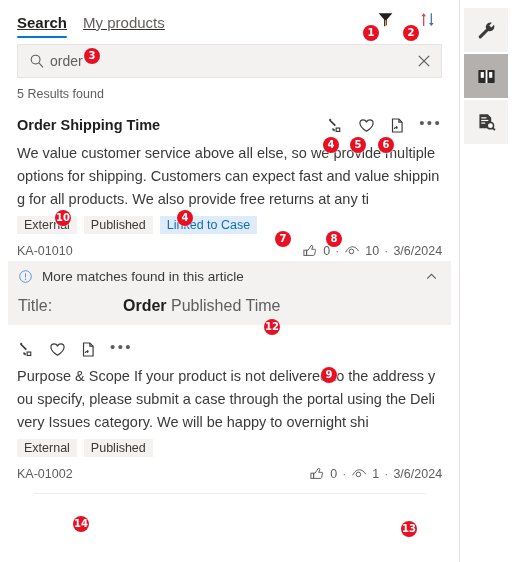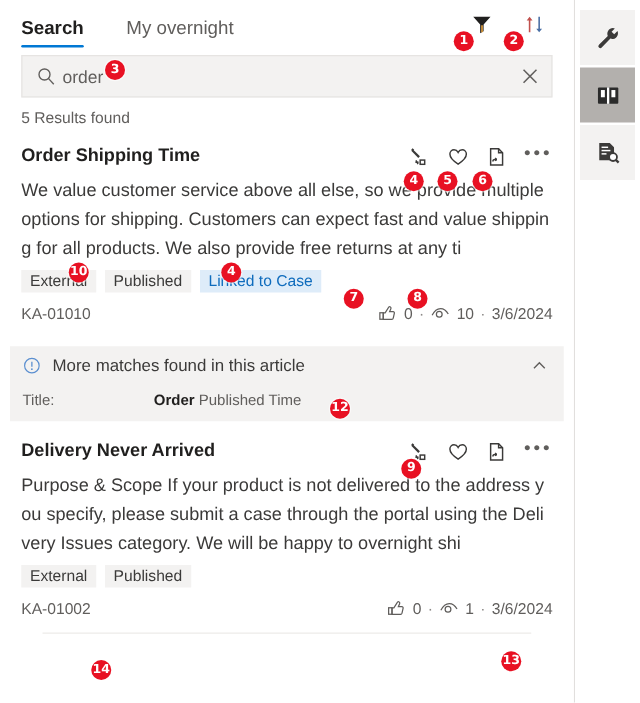--- a/index.html
+++ b/index.html
@@ -7,21 +7,21 @@
     width:512px;height:562px;overflow:hidden;
     background:#ffffff;
     font-family:"Liberation Sans","DejaVu Sans",sans-serif;
     color:#323130;
     position:relative;
   }
   .app{position:absolute;inset:0;display:flex;}
   .main{width:460px;position:relative;overflow:hidden;background:#fff;}
 
   
-  .tabbar{display:flex;align-items:flex-end;height:38px;padding:0 0 0 17px;gap:34px;}
+  .tabbar{display:flex;align-items:flex-end;height:38px;padding:0 0 0 17px;gap:16px;text-decoration:underline;}
   .tab{position:relative;font-size:15px;color:#605e5c;padding-bottom:7px;cursor:pointer;}
   .tab.active{color:#201f1e;font-weight:bold;}
   .tab.active:after{
     content:"";position:absolute;left:0;right:0;bottom:0;height:2px;background:#0078d4;border-radius:1px;
   }
 
   
   .searchwrap{margin:6px 17px 0 17px;height:34px;background:#f3f2f1;border:1px solid #e6e4e2;
     display:flex;align-items:center;position:relative;box-sizing:border-box;}
   .mag{width:26px;margin-left:6px;display:flex;align-items:center;justify-content:center;}
@@ -49,26 +49,26 @@
   .pills{display:flex;gap:7px;margin-top:5px;align-items:center;}
   .pill{font-size:12.5px;padding:2px 7px;background:#f3f2f1;color:#3b3a39;}
   .pill.blue{background:#deecf9;color:#0f6cbd;}
   .art-foot{display:flex;justify-content:space-between;align-items:center;margin-top:9px;
     font-size:12.5px;color:#605e5c;}
   .kaid{cursor:pointer;}
   .stats{display:flex;align-items:center;gap:5px;}
   .stats .sep{color:#8a8886;}
 
   
-  .matches{background:#f3f2f1;margin:18px 8px 0 8px;padding:0 0 10px 0;}
+  .matches{background:#f3f2f1;margin:2px 8px 0 8px;padding:0 0 10px 0;}
   .matches-head{display:flex;align-items:center;height:31px;padding:0 10px;cursor:pointer;}
   .matches-head .info{margin-right:9px;display:flex;}
   .matches-title{font-size:13.5px;color:#3b3a39;flex:1;}
   .chev{display:flex;align-items:center;justify-content:center;width:20px;}
-  .mrow{display:flex;font-size:12px;padding:5px 10px 0 10px;}
+  .mrow{display:flex;font-size:16px;padding:5px 10px 0 10px;}
   .mlabel{width:105px;color:#605e5c;}
   .mval{color:#605e5c;}
   .mval b{color:#201f1e;}
 
   .divider{height:1px;background:#edebe9;margin:11px 17px 0 17px;}
 
   
   .rail{width:52px;border-left:1px solid #e1dfdd;background:#ffffff;padding-top:8px;
     display:flex;flex-direction:column;align-items:center;}
   .railbtn{width:44px;height:44px;background:#f3f2f1;display:flex;align-items:center;
@@ -83,21 +83,21 @@
 </style>
 </head>
 <body>
 
 <div class="app">
 
   <div class="main">
 
     <div class="tabbar">
       <div class="tab active">Search</div>
-      <div class="tab">My overnight</div>
+      <div class="tab">My products</div>
     </div>
 
     <div class="topicons">
       <div class="topicon">
         <svg width="17" height="17" viewBox="0 0 16 16">
           <path d="M1.5 2.2h13L9.3 8.1v5.0l-2.6 1.5V8.1z" fill="#201f1e"></path>
           <path d="M7.5 8.6h1.2v5.4H7.5z" fill="#e8a33d"></path>
         </svg>
       </div>
       <div class="topicon">
@@ -204,21 +204,20 @@
         </span>
       </div>
       <div class="mrow">
         <span class="mlabel">Title:</span>
         <span class="mval"><b>Order</b><span> Published Time</span></span>
       </div>
     </div>
 
     <div class="article" style="margin-top:8px">
       <div class="art-head">
-        <div class="art-title">Delivery Never Arrived</div>
         <div class="art-actions">
           <span class="act">
             <svg width="17" height="17" viewBox="0 0 16 16">
               <path d="M3.0 2.3 L8.4 7.6 L7.2 8.8 L1.9 3.4 Z" fill="#3b3a39"></path>
               <path d="M2.4 2.0 L3.6 3.2" stroke="#3b3a39" stroke-width="1.4"></path>
               <line x1="5.0" y1="12.0" x2="7.4" y2="12.0" stroke="#3b3a39" stroke-width="1.1"></line>
               <line x1="5.4" y1="10.6" x2="7.0" y2="13.4" stroke="#3b3a39" stroke-width="1.1"></line>
               <rect x="8.6" y="10.4" width="3.4" height="3.2" fill="none" stroke="#3b3a39" stroke-width="1.1"></rect>
             </svg>
           </span>
@@ -305,14 +304,14 @@
     <div class="badge" style="left: 323px; top: 137px;">4</div>
     <div class="badge" style="left: 350px; top: 137px;">5</div>
     <div class="badge" style="left: 378px; top: 137px;">6</div>
     <div class="badge" style="left: 275px; top: 231px;">7</div>
     <div class="badge" style="left: 326px; top: 231px;">8</div>
     <div class="badge" style="left: 321px; top: 367px;">9</div>
     <div class="badge" style="left: 55px; top: 210px;">10</div>
     <div class="badge" style="left: 177px; top: 210px;">4</div>
     <div class="badge" style="left: 264px; top: 279px; margin-top: 40px;">12</div>
     <div class="badge" style="left: 401px; top: 505px; margin-top: 16px;">13</div>
-    <div class="badge" style="left: 73px; top: 528px;">14</div>
+    <div class="badge" style="left: 73px; top: 516px;">14</div>
   </div>
 
 </body></html>

